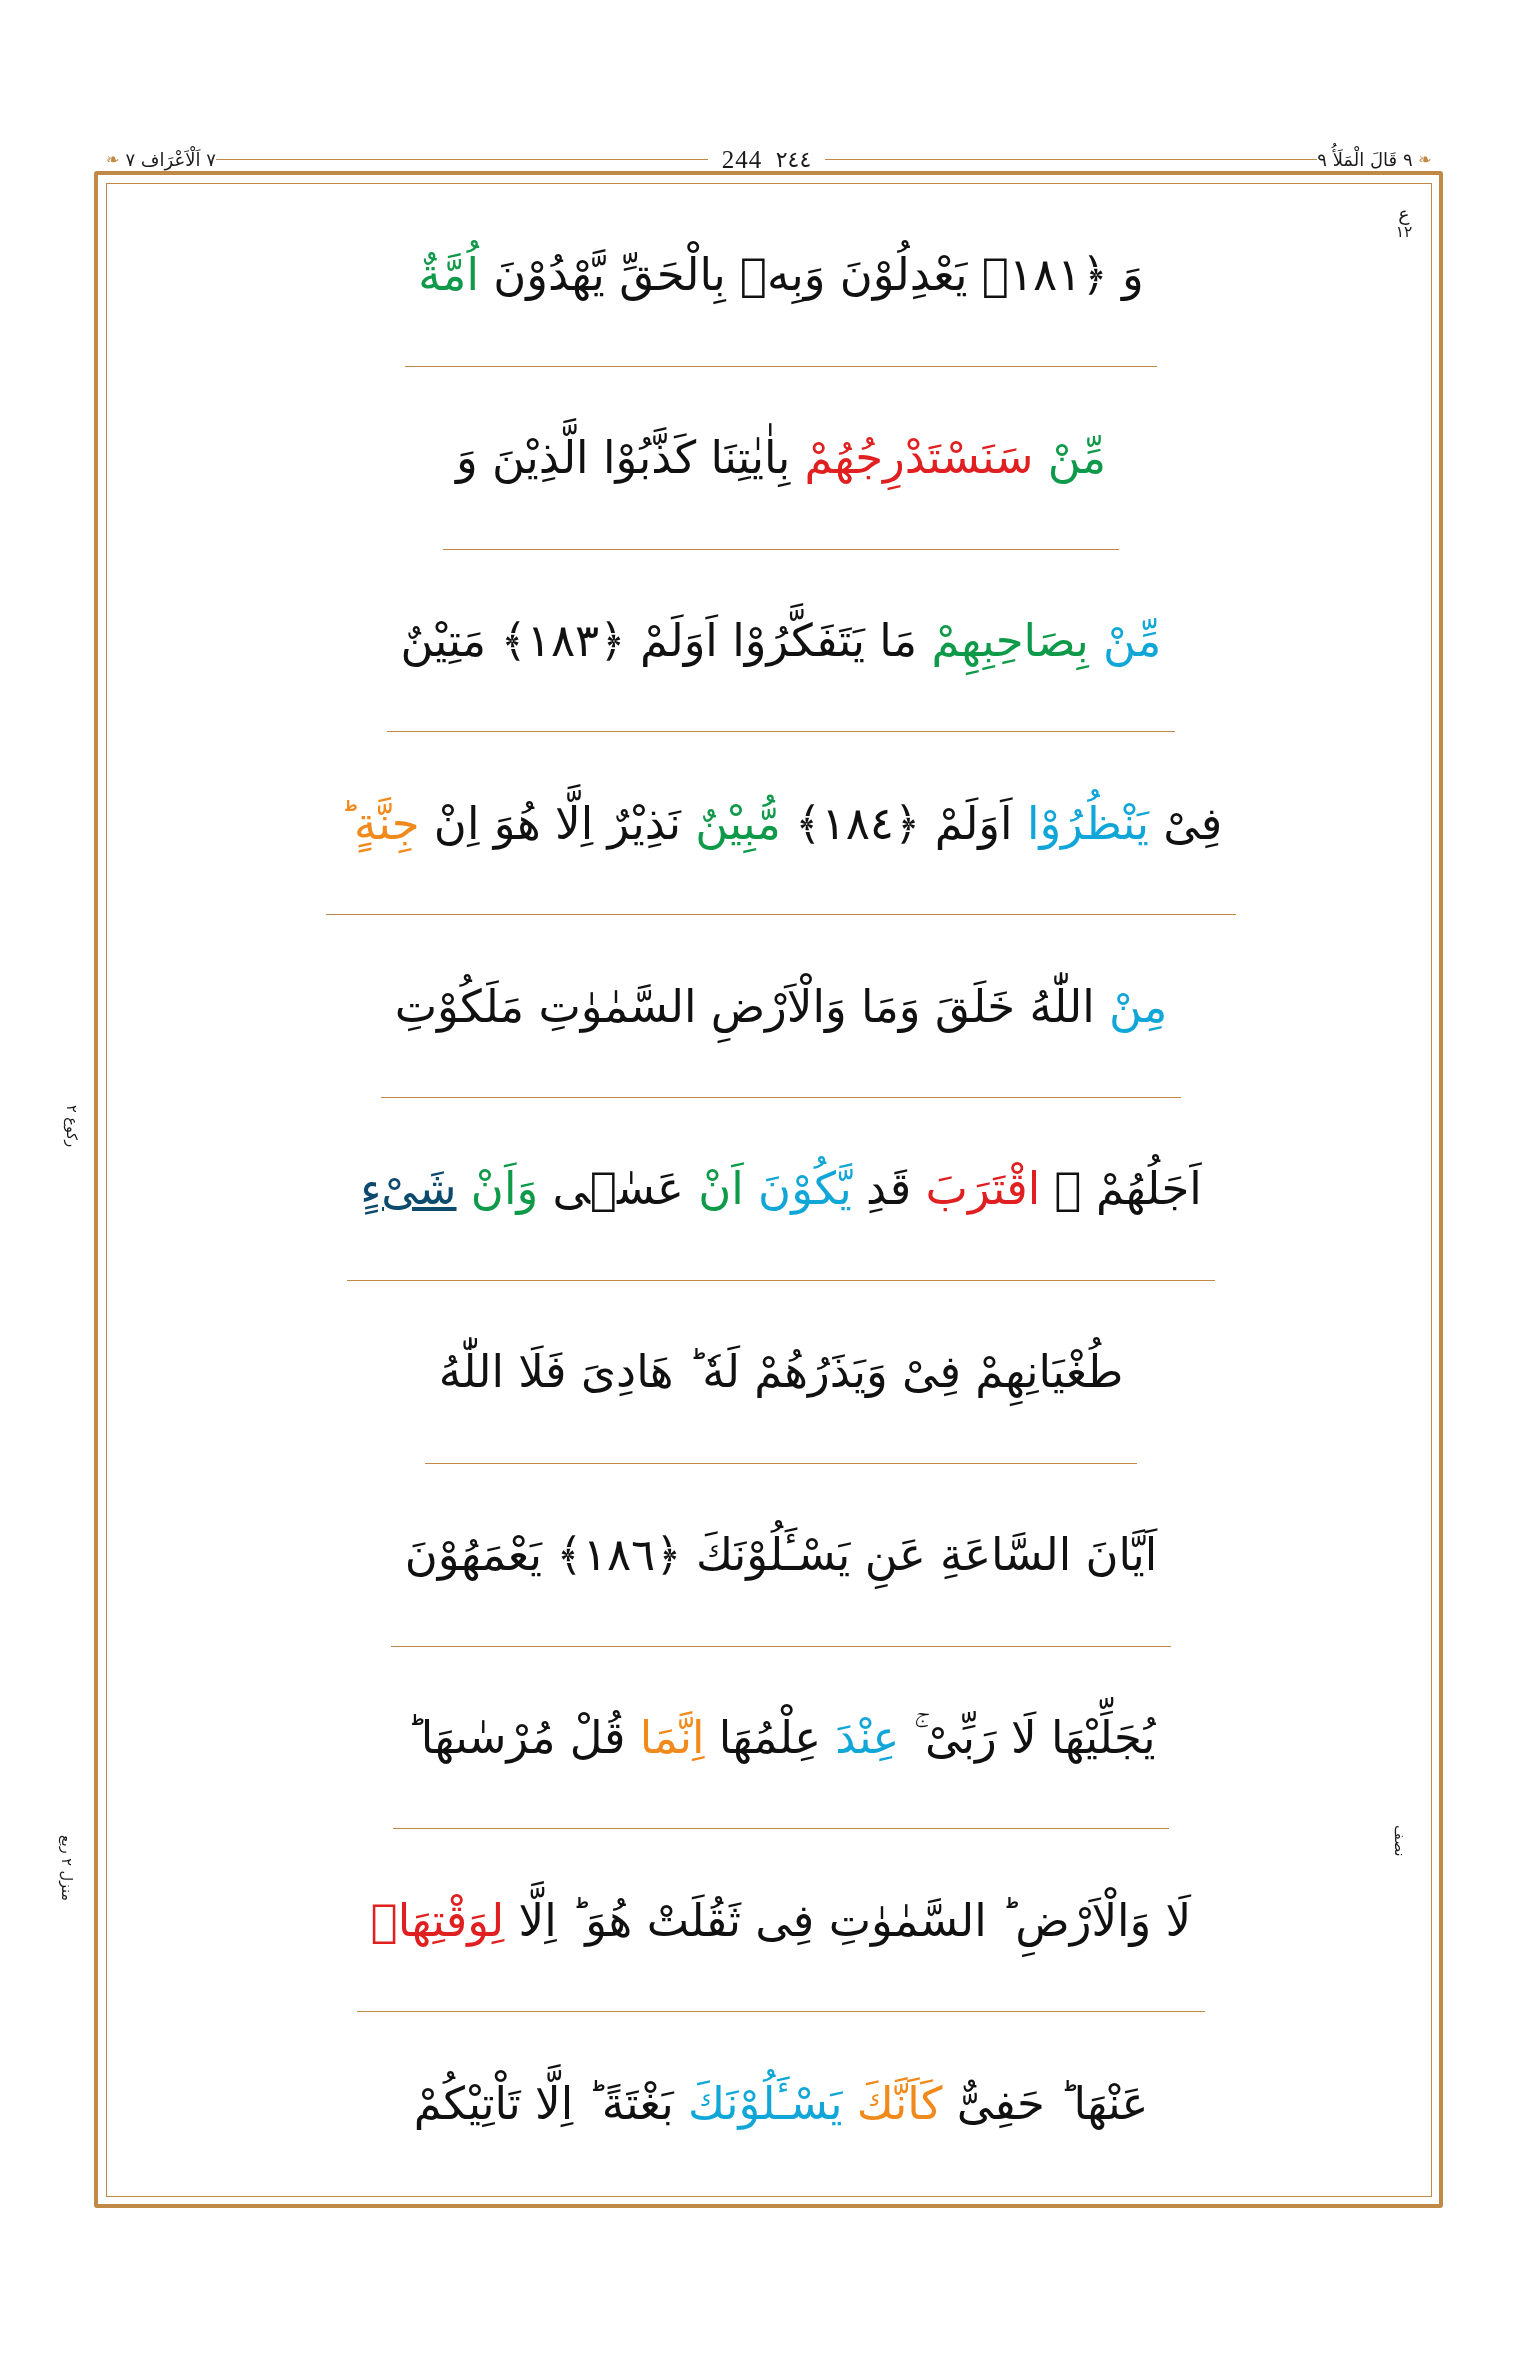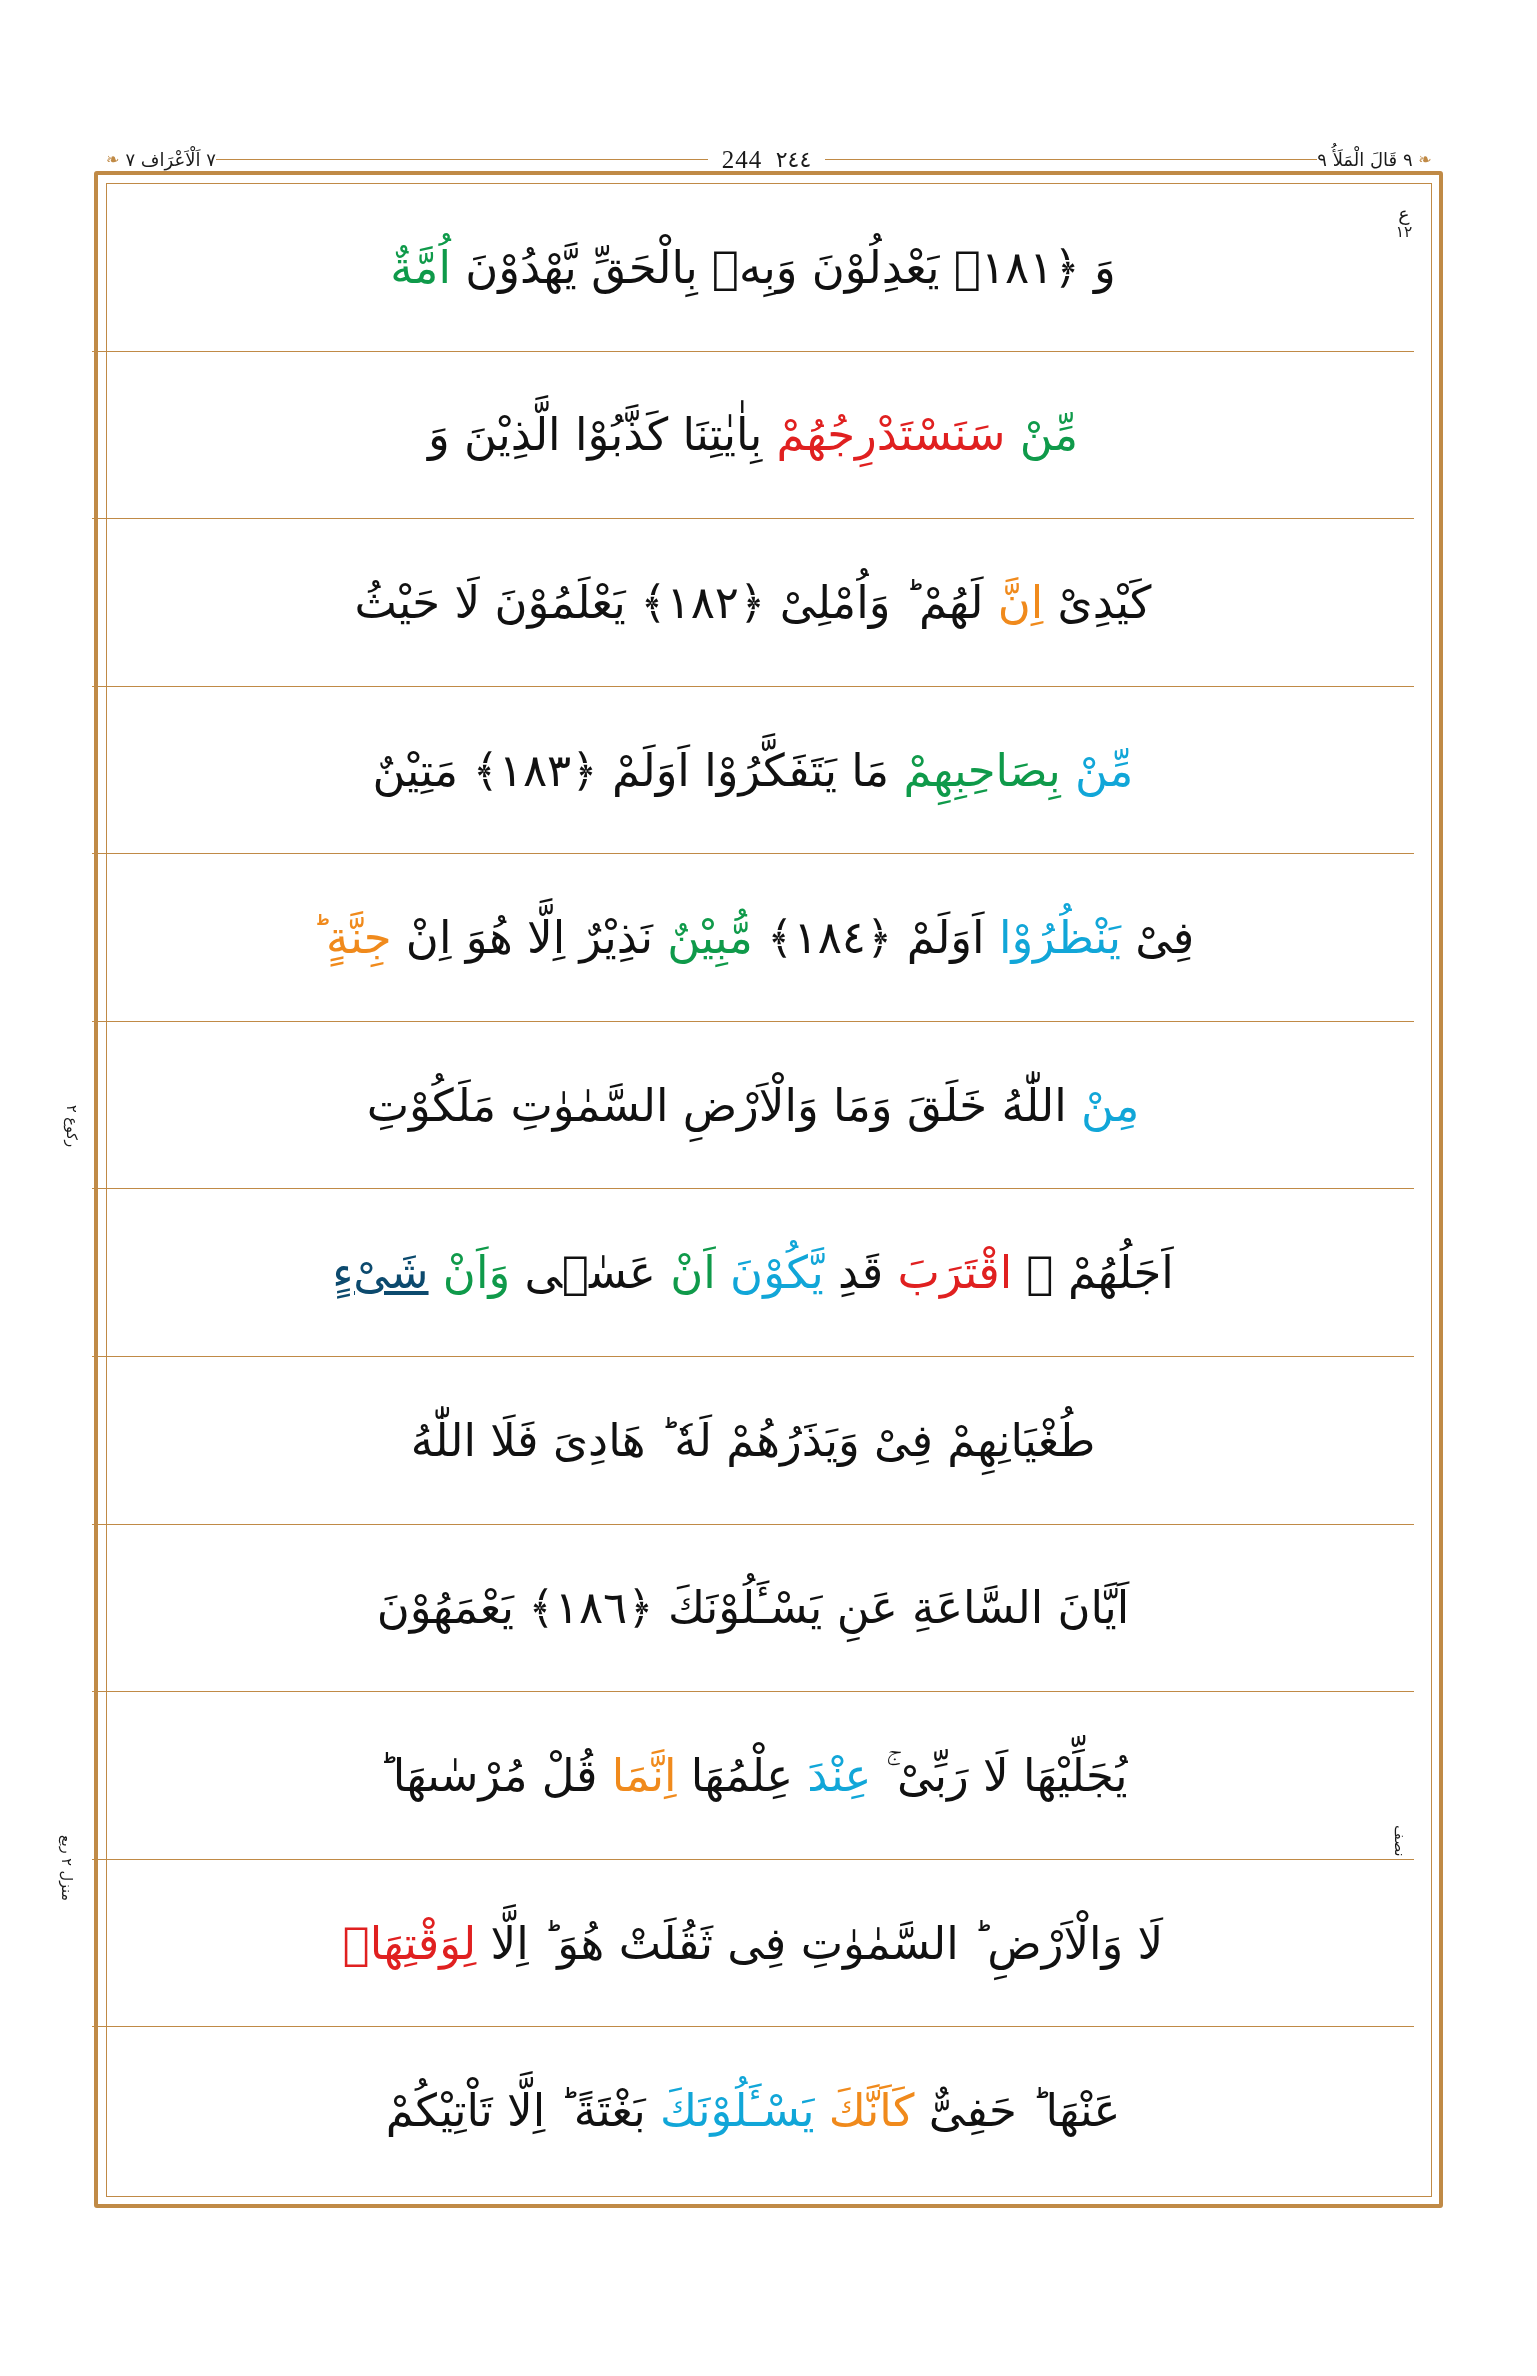--- a/index.html
+++ b/index.html
@@ -92,26 +92,27 @@
   }
   .ornament {
     display: inline-block;
     color: #c08a46;
     font-size: 16.3px;
   }
 
   
   .lines {
     position: absolute;
-    left: 92px;
+    left: 120px;
     top: 184px;
     width: 1322px;
     height: 2010px;
     display: flex;
     flex-direction: column;
+    align-items: center;
   }
   .line {
     flex: 1 1 0;
     border-bottom: 1.4px solid #c08a46;
     display: flex;
     align-items: center;
     justify-content: center;
     direction: rtl;
     box-sizing: border-box;
     overflow: hidden;
@@ -197,23 +198,20 @@
   <div class="margin-note" style="left:1391px; top:1825px;">نصف</div>
 
   <div class="lines" id="lines-container">
       <div class="line">
         <div class="aya-text"><span class="c-black">وَ </span><span class="c-black">﴿١٨١﴾ </span><span class="c-black">يَعْدِلُوْنَ </span><span class="c-black">وَبِهٖ </span><span class="c-black">بِالْحَقِّ </span><span class="c-black">يَّهْدُوْنَ </span><span class="c-green">اُمَّةٌ</span></div>
       </div>
       <div class="line">
         <div class="aya-text"><span class="c-green">مِّنْ </span><span class="c-red">سَنَسْتَدْرِجُهُمْ </span><span class="c-black">بِاٰيٰتِنَا </span><span class="c-black">كَذَّبُوْا </span><span class="c-black">الَّذِيْنَ </span><span class="c-black">وَ</span></div>
       </div>
       <div class="line">
-        <div class="aya-text"><span class="c-black">كَيْدِىْ </span><span class="c-orange">اِنَّ </span><span class="c-black">لَهُمْ ؕ </span><span class="c-black">وَاُمْلِىْ </span><span class="c-black">﴿١٨٢﴾ </span><span class="c-black">يَعْلَمُوْنَ </span><span class="c-black">لَا </span><span class="c-black">حَيْثُ </span></div>
-      </div>
-      <div class="line">
         <div class="aya-text"><span class="c-blue">مِّنْ </span><span class="c-green">بِصَاحِبِهِمْ </span><span class="c-black">مَا </span><span class="c-black">يَتَفَكَّرُوْا </span><span class="c-black">اَوَلَمْ </span><span class="c-black">﴿١٨٣﴾ </span><span class="c-black">مَتِيْنٌ </span></div>
       </div>
       <div class="line">
         <div class="aya-text"><span class="c-black">فِىْ </span><span class="c-blue">يَنْظُرُوْا </span><span class="c-black">اَوَلَمْ </span><span class="c-black">﴿١٨٤﴾ </span><span class="c-green">مُّبِيْنٌ </span><span class="c-black">نَذِيْرٌ </span><span class="c-black">اِلَّا </span><span class="c-black">هُوَ </span><span class="c-black">اِنْ </span><span class="c-orange">جِنَّةٍ ؕ</span></div>
       </div>
       <div class="line">
         <div class="aya-text"><span class="c-blue">مِنْ </span><span class="c-black">اللّٰهُ </span><span class="c-black">خَلَقَ </span><span class="c-black">وَمَا </span><span class="c-black">وَالْاَرْضِ </span><span class="c-black">السَّمٰوٰتِ </span><span class="c-black">مَلَكُوْتِ </span></div>
       </div>
       <div class="line">
         <div class="aya-text"><span class="c-black">اَجَلُهُمْ ۚ </span><span class="c-red">اقْتَرَبَ </span><span class="c-black">قَدِ </span><span class="c-blue">يَّكُوْنَ </span><span class="c-green">اَنْ </span><span class="c-black">عَسٰۤى </span><span class="c-green">وَاَنْ </span><span class="c-pink">شَىْءٍ </span></div>

